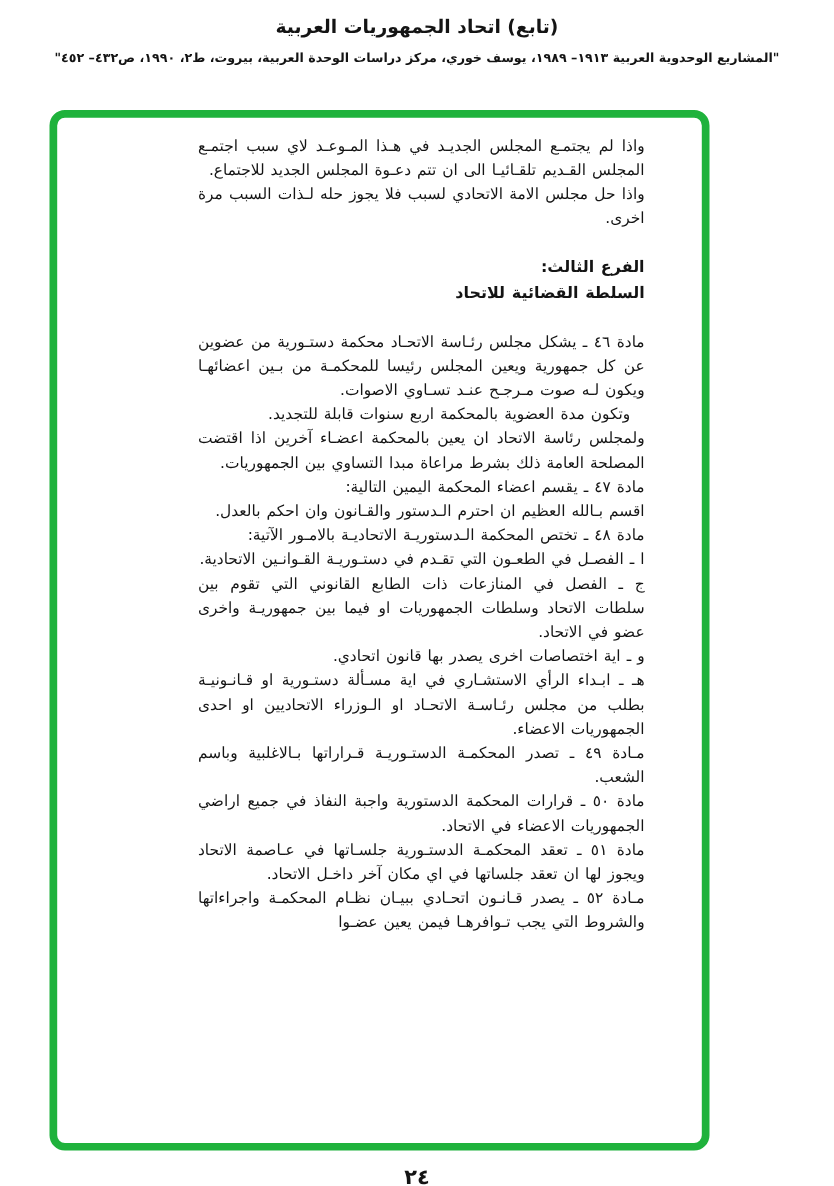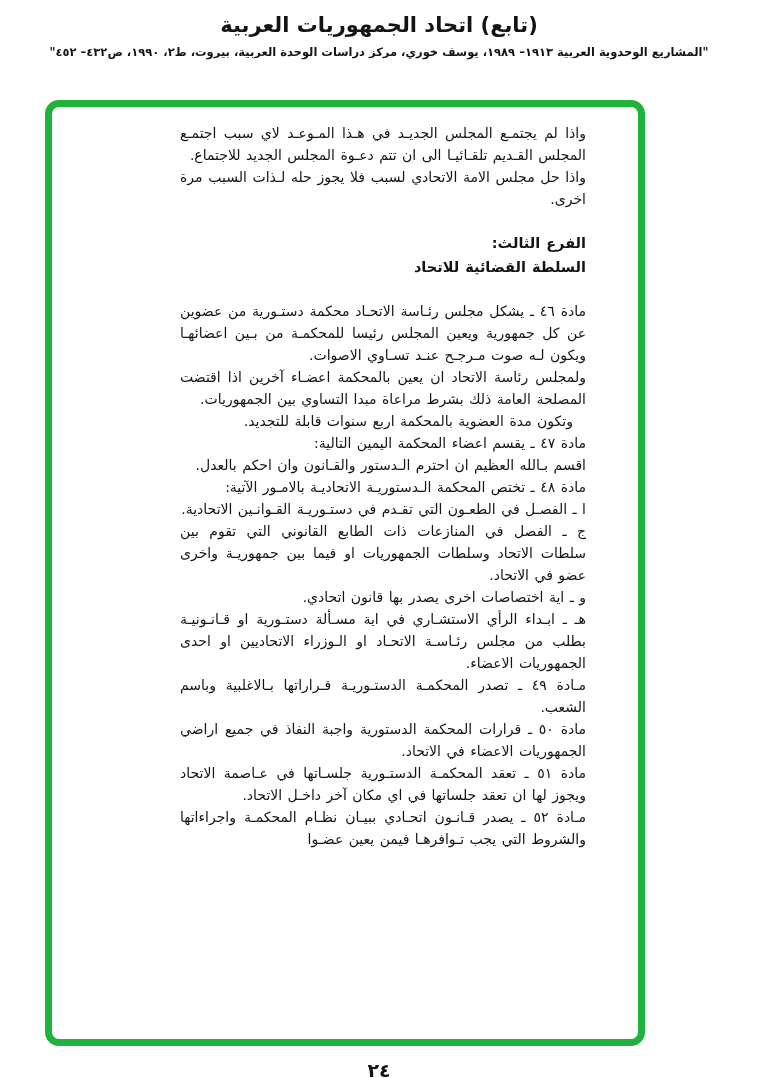--- a/index.html
+++ b/index.html
@@ -19,21 +19,21 @@
     width: 758px;
     height: 1078px;
     background: #ffffff;
   }
   .header {
     text-align: center;
     direction: rtl;
   }
   .title {
     margin-top: 13px;
-    font-size: 21px;
+    font-size: 17px;
     font-weight: bold;
     line-height: 24px;
   }
   .citation {
     margin-top: 7px;
     font-size: 11.5px;
     font-weight: bold;
     line-height: 16px;
   }
   .frame {
@@ -93,22 +93,22 @@
     <div class="body-text">
       <p class="para">واذا لم يجتمـع المجلس الجديـد في هـذا المـوعـد لاي سبب اجتمـع المجلس القـديم تلقـائيـا الى ان تتم دعـوة المجلس الجديد للاجتماع.</p>
       <p class="para">واذا حل مجلس الامة الاتحادي لسبب فلا يجوز حله لـذات السبب مرة اخرى.</p>
 
       <div class="section-heading">
         <div>الفرع الثالث:</div>
         <div>السلطة القضائية للاتحاد</div>
       </div>
 
       <p class="para">مادة ٤٦ ـ يشكل مجلس رئـاسة الاتحـاد محكمة دستـورية من عضوين عن كل جمهورية ويعين المجلس رئيسا للمحكمـة من بـين اعضائهـا ويكون لـه صوت مـرجـح عنـد تسـاوي الاصوات.</p>
+      <p class="para indent">وتكون مدة العضوية بالمحكمة اربع سنوات قابلة للتجديد.</p>
       <p class="para">ولمجلس رئاسة الاتحاد ان يعين بالمحكمة اعضـاء آخرين اذا اقتضت المصلحة العامة ذلك بشرط مراعاة مبدا التساوي بين الجمهوريات.</p>
-      <p class="para indent">وتكون مدة العضوية بالمحكمة اربع سنوات قابلة للتجديد.</p>
       <p class="para">مادة ٤٧ ـ يقسم اعضاء المحكمة اليمين التالية:</p>
       <p class="para">اقسم بـالله العظيم ان احترم الـدستور والقـانون وان احكم بالعدل.</p>
       <p class="para">مادة ٤٨ ـ تختص المحكمة الـدستوريـة الاتحاديـة بالامـور الآتية:</p>
       <p class="para">ا ـ الفصـل في الطعـون التي تقـدم في دستـوريـة القـوانـين الاتحادية.</p>
       <p class="para">ج ـ الفصل في المنازعات ذات الطابع القانوني التي تقوم بين سلطات الاتحاد وسلطات الجمهوريات او فيما بين جمهوريـة واخرى عضو في الاتحاد.</p>
       <p class="para">و ـ اية اختصاصات اخرى يصدر بها قانون اتحادي.</p>
       <p class="para">هـ ـ ابـداء الرأي الاستشـاري في اية مسـألة دستـورية او قـانـونيـة بطلب من مجلس رئـاسـة الاتحـاد او الـوزراء الاتحاديين او احدى الجمهوريات الاعضاء.</p>
       <p class="para">مـادة ٤٩ ـ تصدر المحكمـة الدستـوريـة قـراراتها بـالاغلبية وباسم الشعب.</p>
       <p class="para">مادة ٥٠ ـ قرارات المحكمة الدستورية واجبة النفاذ في جميع اراضي الجمهوريات الاعضاء في الاتحاد.</p>
       <p class="para">مادة ٥١ ـ تعقد المحكمـة الدستـورية جلسـاتها في عـاصمة الاتحاد ويجوز لها ان تعقد جلساتها في اي مكان آخر داخـل الاتحاد.</p>

